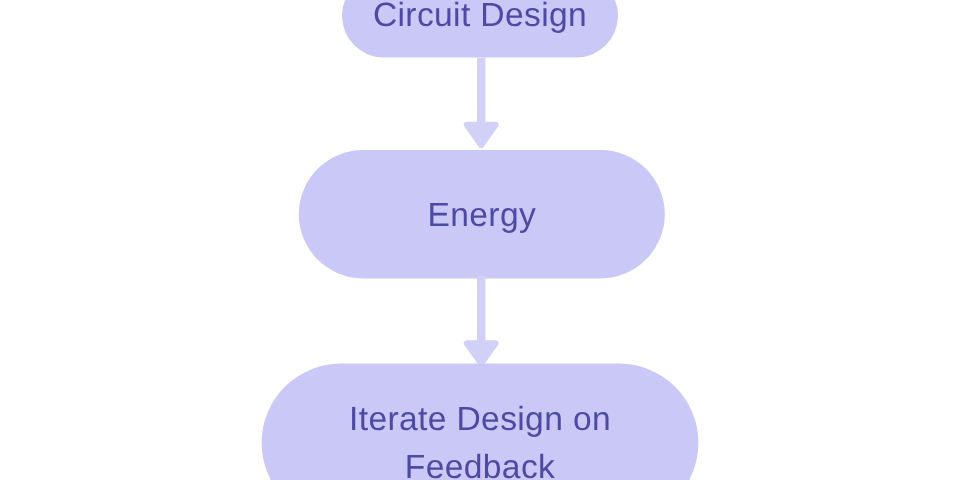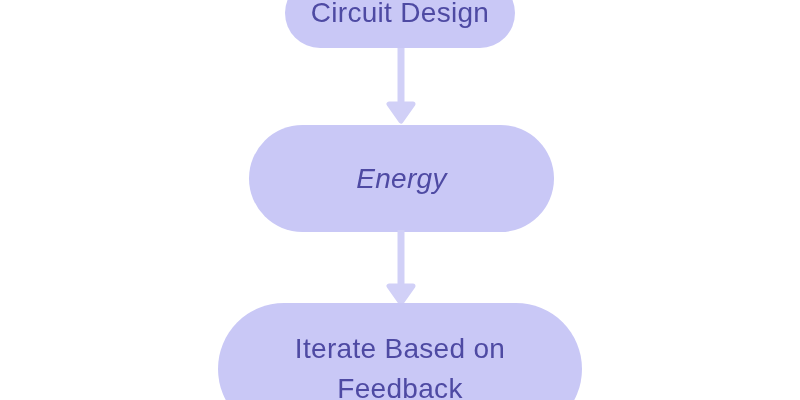--- a/index.html
+++ b/index.html
@@ -37,21 +37,20 @@
   .node .line { display: block; }
   .node-circuit {
     left: 285px; top: -22px;
     width: 230px; height: 70px;
     border-radius: 35px;
   }
   .node-energy {
     left: 249px; top: 125px;
     width: 305px; height: 107px;
     border-radius: 54px;
-    font-style: italic;
   }
   .node-iterate {
     left: 218px; top: 303px;
     width: 364px; height: 132px;
     border-radius: 66px;
   }
   .arrow {
     position: absolute;
     left: 381px;
     width: 40px;
@@ -88,17 +87,17 @@
   <div class="node node-energy">
     <span class="line">Energy</span>
   </div>
 
   <svg class="arrow arrow-2" viewBox="0 0 40 76">
     <path class="stem" d="M20 0 L20 56"></path>
     <path class="head" d="M20 73 L8 56 L32 56 Z"></path>
   </svg>
 
   <div class="node node-iterate">
-    <span class="line">Iterate Based on</span>
+    <span class="line">Iterate Design on</span>
     <span class="line">Feedback</span>
   </div>
 
 </div>
 
 </body></html>

